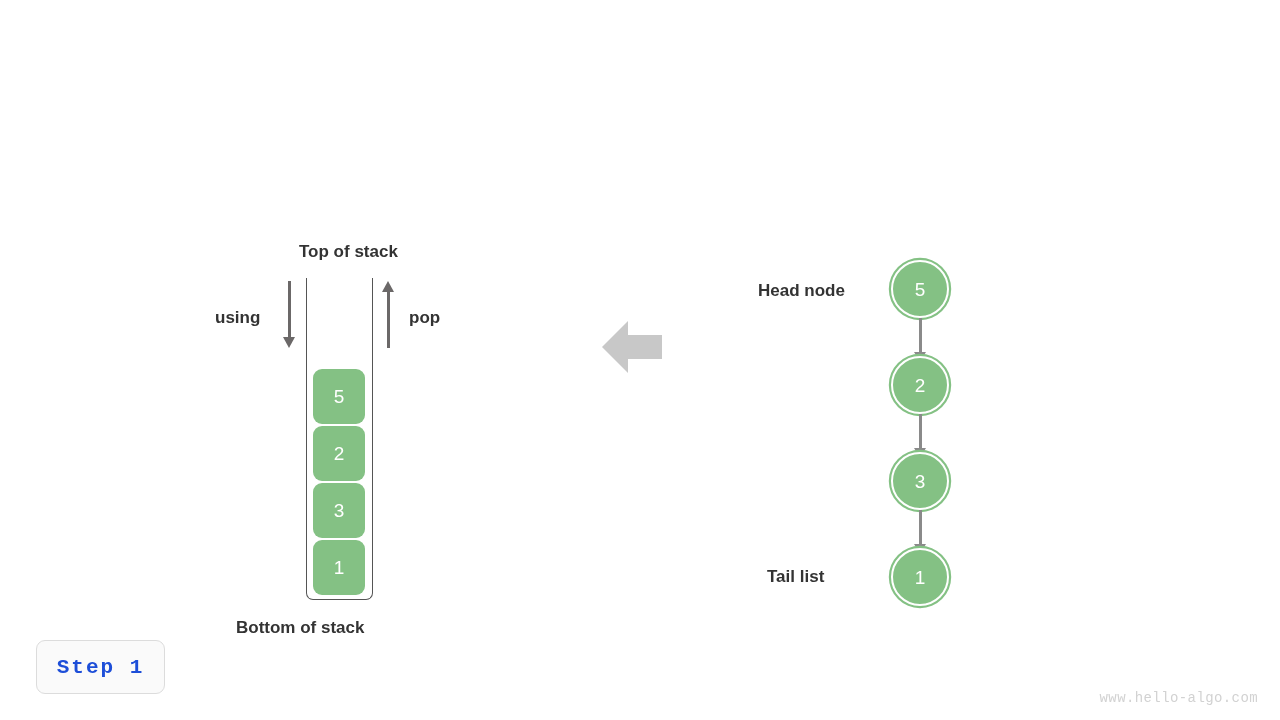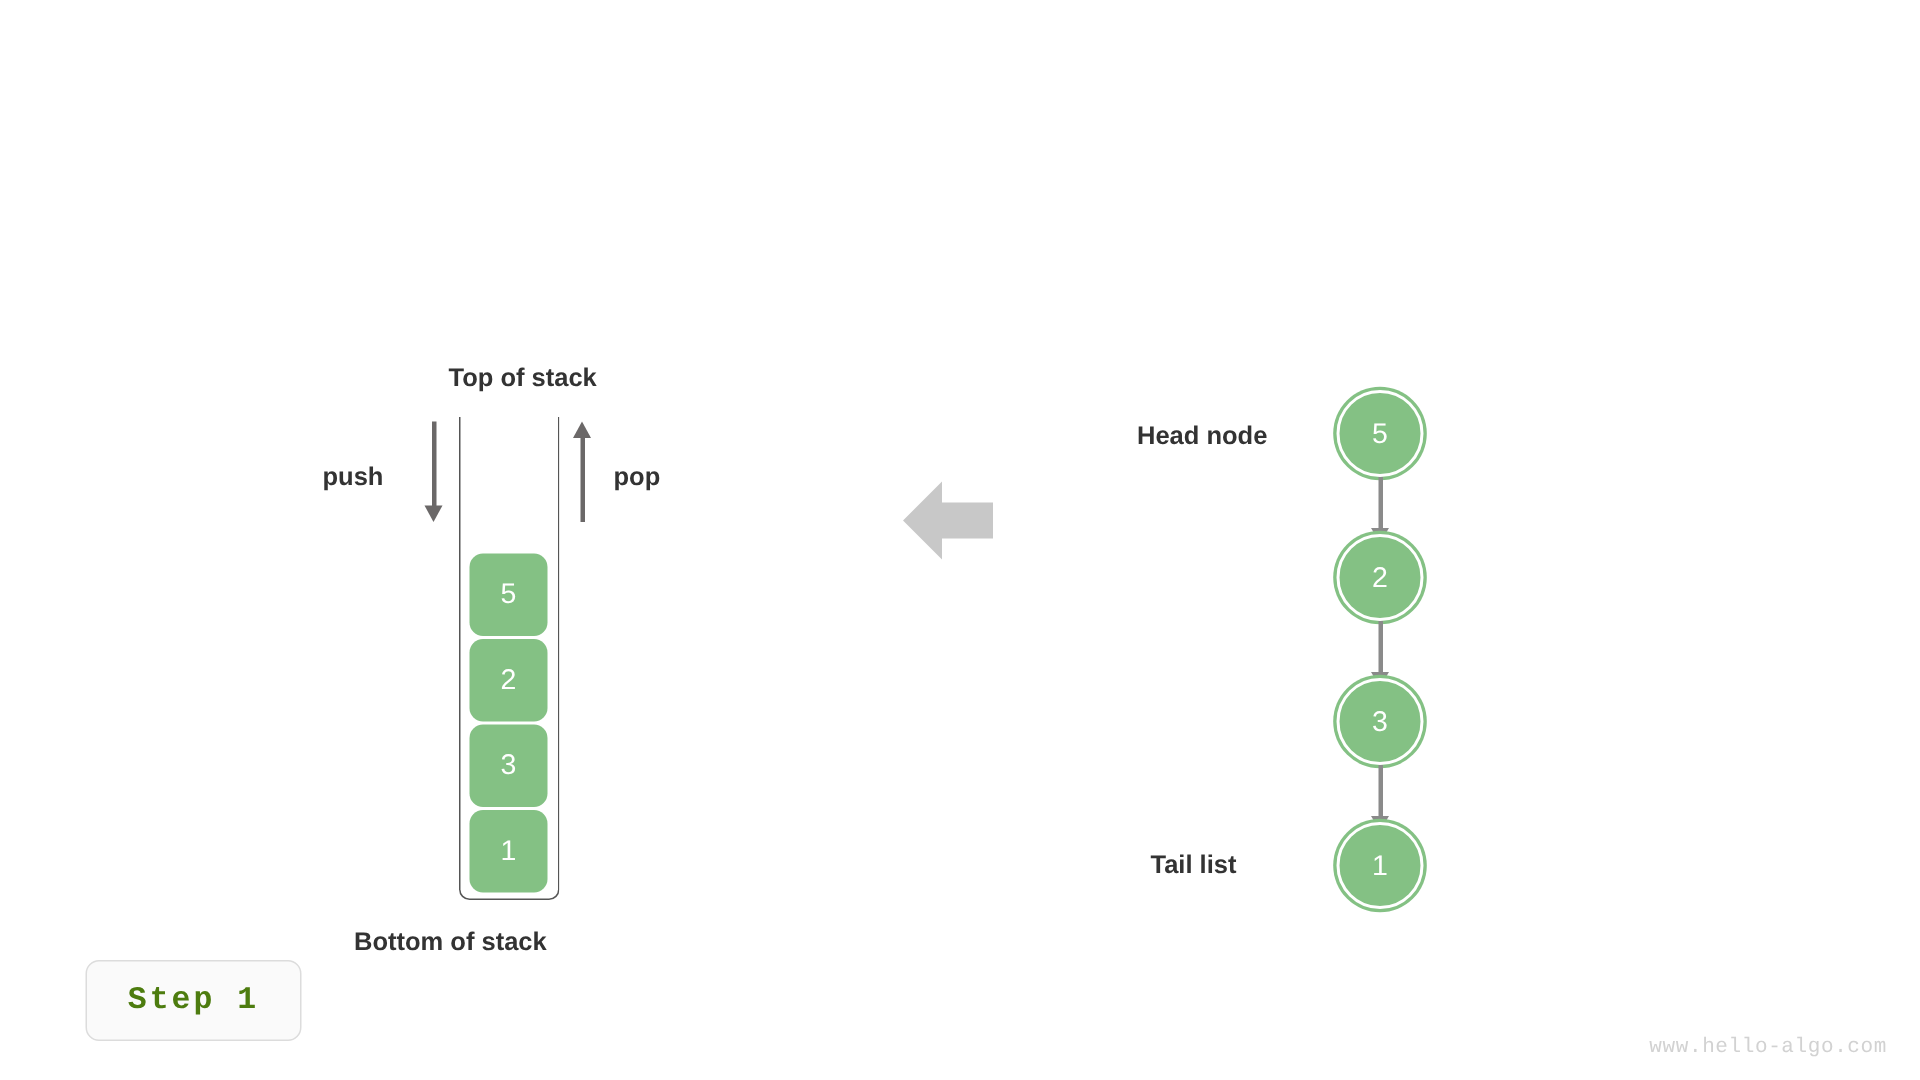--- a/index.html
+++ b/index.html
@@ -158,35 +158,34 @@
     border-left: 6.5px solid transparent;
     border-right: 6.5px solid transparent;
     border-top: 10px solid #8a8a8a;
   }
 
   
   .step-badge {
     position: absolute;
     left: 36px;
     top: 640px;
-    width: 144px;
+    width: 129px;
     height: 54px;
     border: 1.5px solid #dcdcdc;
     border-radius: 9px;
     background: #fafafa;
     display: flex;
     align-items: center;
     justify-content: center;
     font-family: "Liberation Mono", monospace;
     font-weight: bold;
     font-size: 21px;
     letter-spacing: 2px;
-    color: #4d7c0f;
+    color: #1d4ed8;
     box-sizing: border-box;
-    margin-left: 21px;
   }
 
   
   .watermark {
     position: absolute;
     right: 22px;
     bottom: 14px;
     font-family: "Liberation Mono", monospace;
     font-size: 14px;
     color: #d2d2d2;
@@ -199,21 +198,21 @@
 <body>
 
 <div class="canvas">
 
   <div id="stack-region">
 
     <div class="label-bold" style="left:271px; top:242px;margin-left:28px;">Top of stack</div>
 
     <div class="vline" style="left:288px; top:281px; height:58px;"></div>
     <div class="arrow-head down" style="left:283px; top:337px;"></div>
-    <div class="label-bold" style="left:215px; top:308px;">push</div>
+    <div class="label-bold" style="left:215px; top:308px;">using</div>
 
     <div class="vline" style="left:387px; top:290px; height:58px;"></div>
     <div class="arrow-head up" style="left:382px; top:281px;"></div>
     <div class="label-bold" style="left:409px; top:308px;text-align:center;">pop</div>
 
     <div class="stack-container"></div>
 
     <div class="stack-cells">
       <div class="stack-cell">5</div>
       <div class="stack-cell">2</div>

